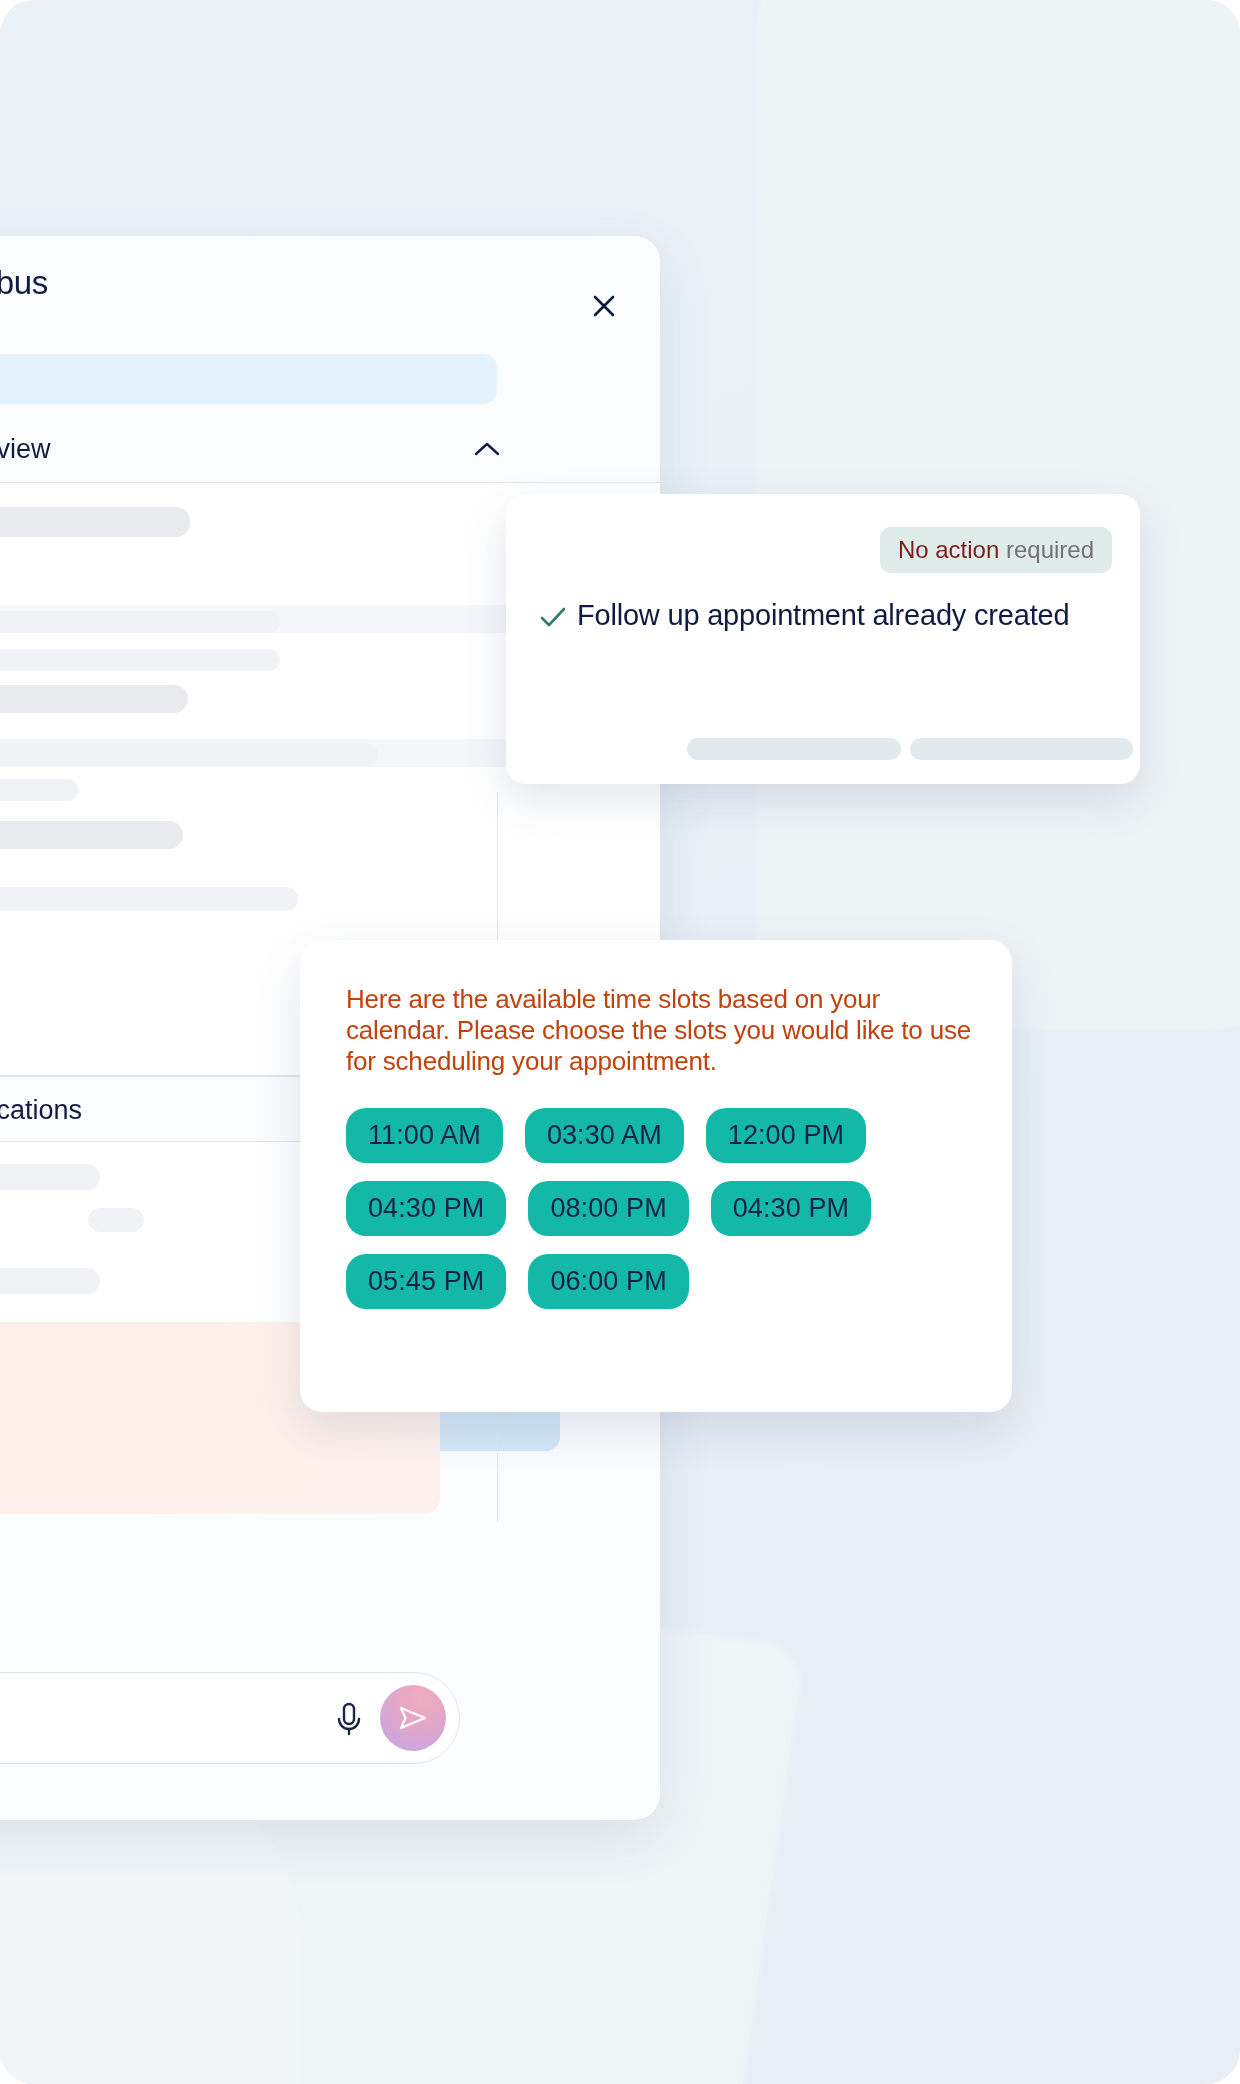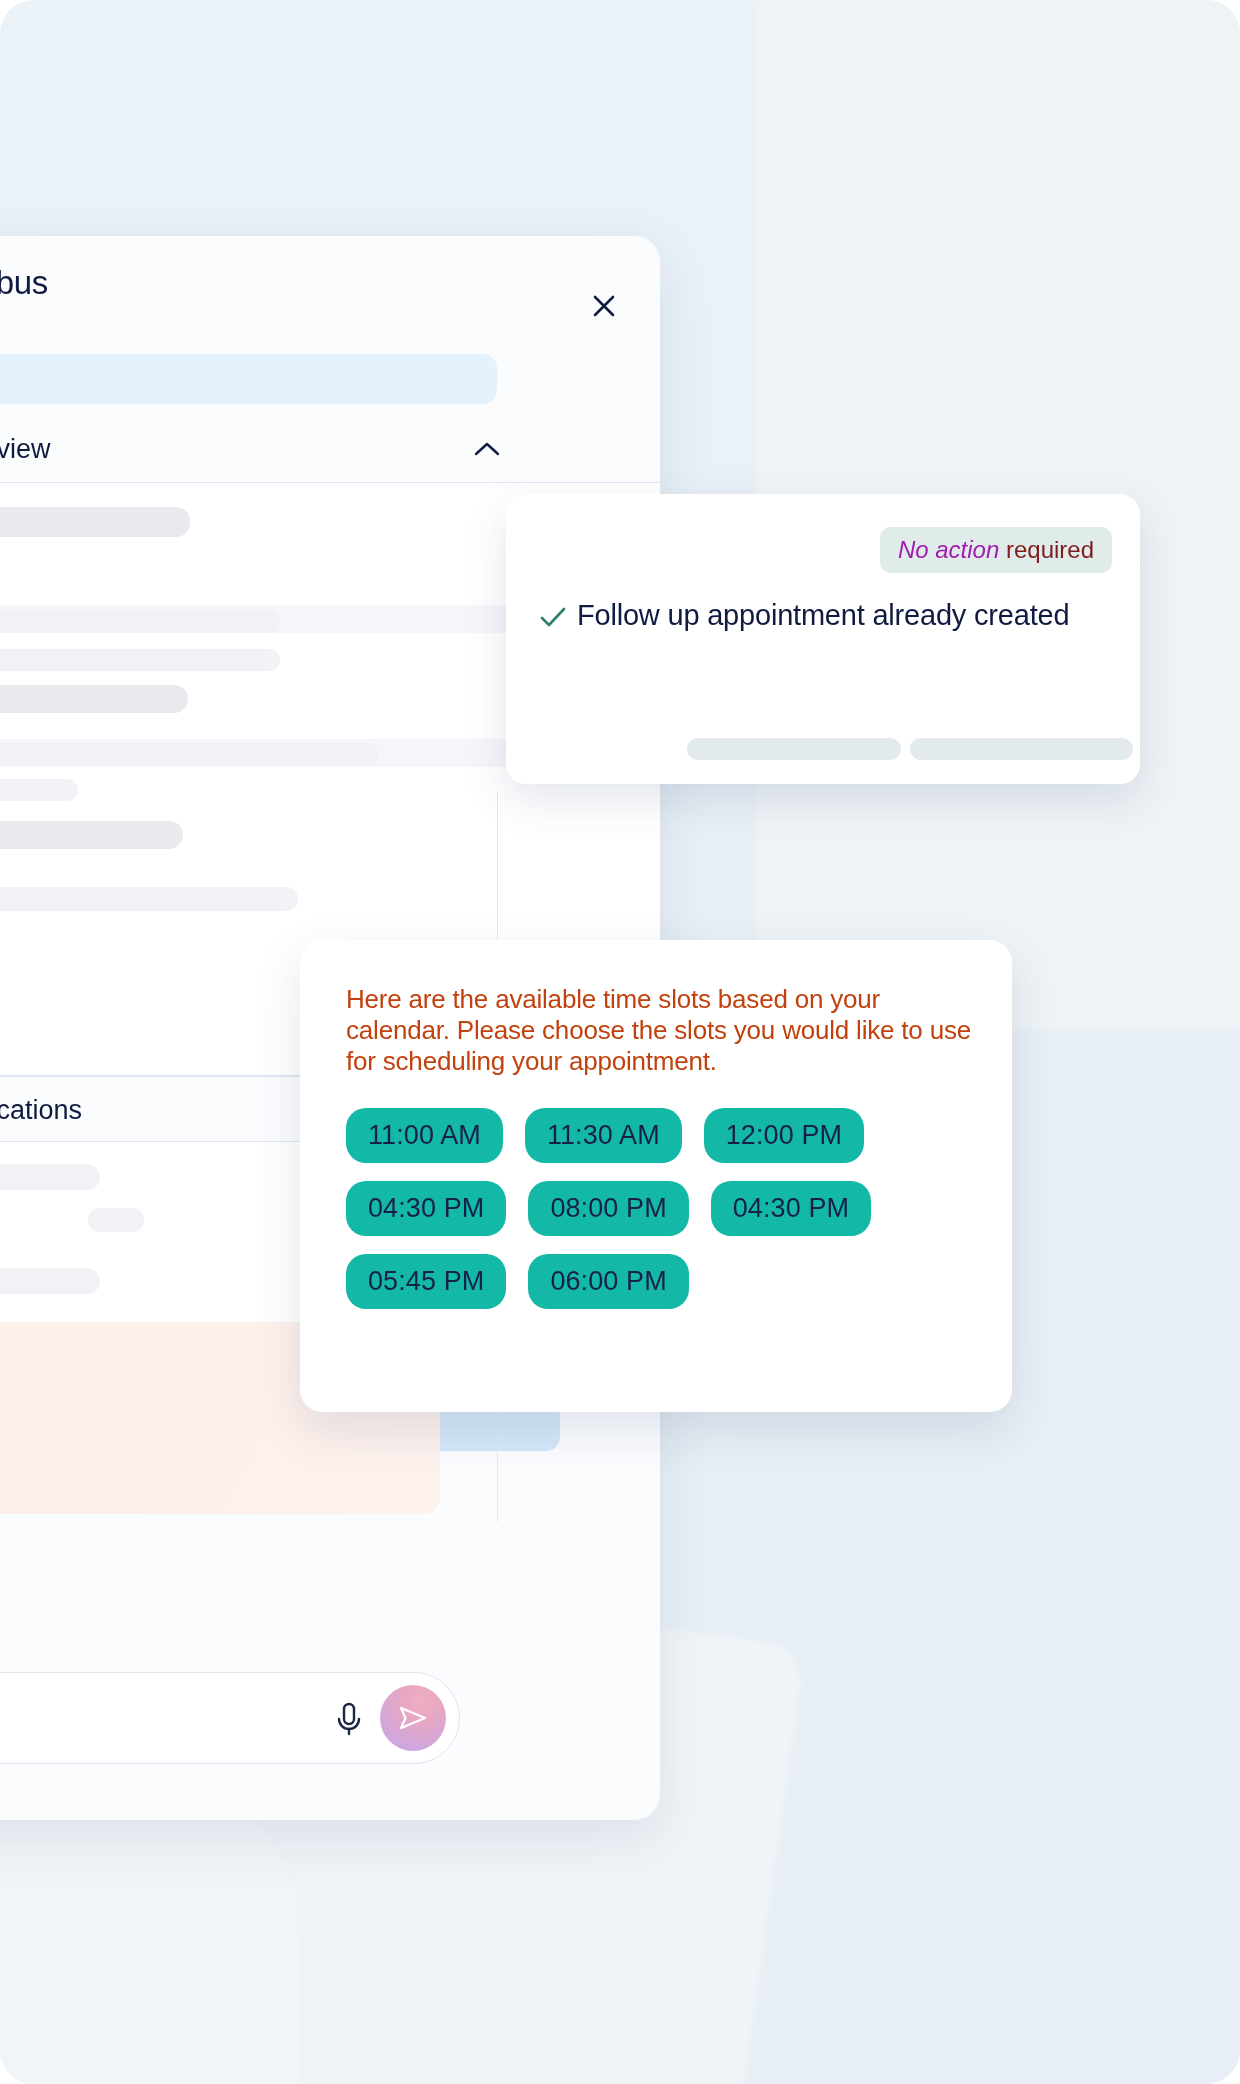--- a/index.html
+++ b/index.html
@@ -283,22 +283,22 @@
   .status-badge {
     position: absolute;
     right: 28px;
     top: 33px;
     padding: 9px 18px;
     background: #e0ecea;
     border-radius: 11px;
     font-size: 24px;
     white-space: nowrap;
   }
-  .badge-strong { color: #a21caf; font-style: italic; }
-  .badge-soft { color: #7f1d1d; }
+  .badge-strong { color: #7f1d1d; }
+  .badge-soft { color: #737373; }
 
   .check-row {
     position: absolute;
     left: 32px;
     top: 104px;
     right: 46px;
     display: flex;
     gap: 9px;
   }
   .check-icon { flex: none; margin-top: 6px; }
@@ -454,21 +454,21 @@
       <span class="check-text">Follow up appointment already created</span>
     </div>
     <div class="card-sk a"></div>
     <div class="card-sk b"></div>
   </div>
 
   <div id="slots-card">
     <div class="slots-text">Here are the available time slots based on your calendar. Please choose the slots you would like to use for scheduling your appointment.</div>
     <div class="slots-grid" id="slots-grid">
         <div class="slot-chip">11:00 AM</div>
-        <div class="slot-chip">11:30 AM</div>
+        <div class="slot-chip">03:30 AM</div>
         <div class="slot-chip">12:00 PM</div>
         <div class="slot-chip">04:30 PM</div>
         <div class="slot-chip">08:00 PM</div>
         <div class="slot-chip">04:30 PM</div>
         <div class="slot-chip">05:45 PM</div>
         <div class="slot-chip">06:00 PM</div>
       </div>
   </div>
 
 </div>

